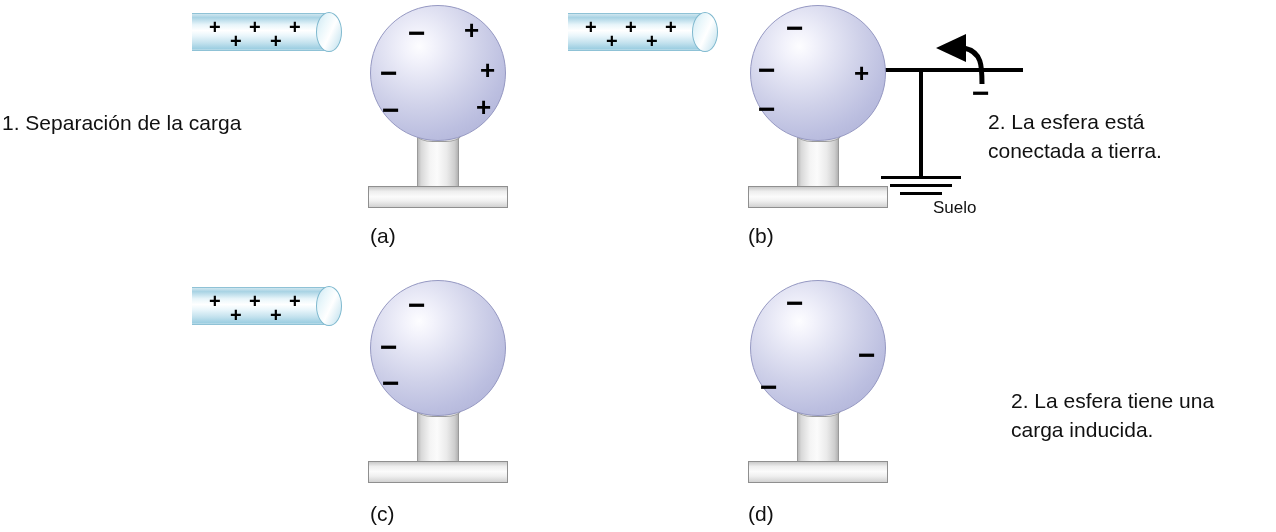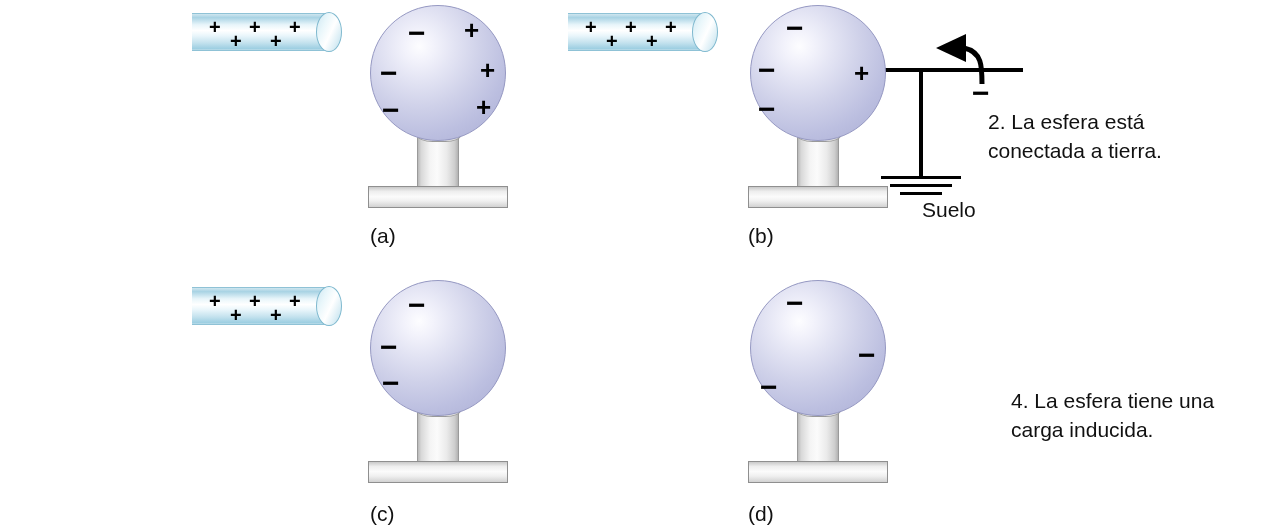--- a/index.html
+++ b/index.html
@@ -30,22 +30,23 @@
     color: #111111;
     white-space: pre-line;
   }
   .panel-label {
     position: absolute;
     font-size: 21px;
     color: #111111;
   }
   .ground-label {
     position: absolute;
-    font-size: 21px;
+    font-size: 17px;
     color: #111111;
+    margin-left: 11px;
   }
   
   .apparatus {
     position: absolute;
     width: 160px;
     height: 210px;
   }
   .sphere {
     position: absolute;
     left: 10px;
@@ -175,26 +176,27 @@
   .arrow-svg {
     position: absolute;
     overflow: visible;
   }
 </style>
 </head>
 <body>
 
 <div id="figure">
 
+  <div class="caption" style="left:2px; top:108px; width:330px;">1. Separación de la carga</div>
 
   <div class="caption" style="left:988px; top:107px; width:265px;">2. La esfera está
 conectada a tierra.</div>
 
 
-  <div class="caption" style="left:1011px; top:386px; width:265px;">4. La esfera tiene una
+  <div class="caption" style="left:1011px; top:386px; width:265px;">2. La esfera tiene una
 carga inducida.</div>
 
   <div class="panel" style="left:0; top:0; width:540px; height:262px;">
 
     <div class="rod" style="left:192px; top:13px;">
       <div class="rod-body"></div>
       <div class="rod-cap"></div>
       <span class="sign" style="left:17px; top:4px;">+</span>
       <span class="sign" style="left:57px; top:4px;">+</span>
       <span class="sign" style="left:97px; top:4px;">+</span>

